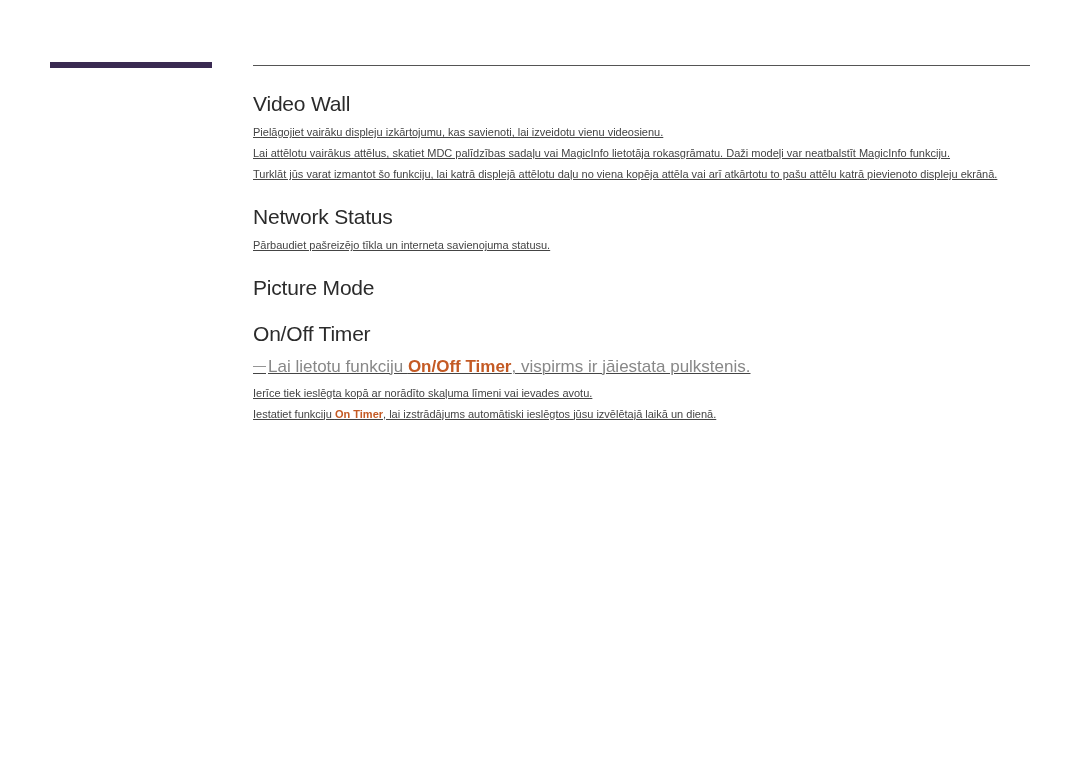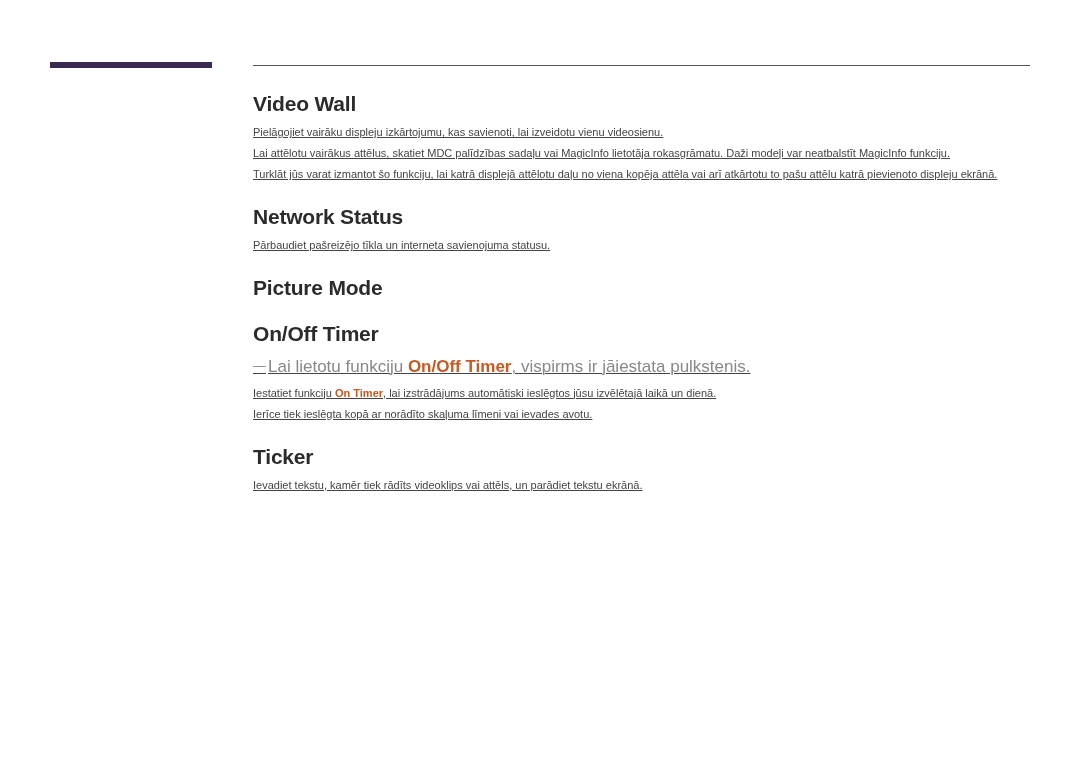--- a/index.html
+++ b/index.html
@@ -28,21 +28,21 @@
     background: #555;
   }
   .content {
     position: absolute;
     top: 92px;
     left: 253px;
     right: 50px;
   }
   h2 {
     font-size: 21px;
-    font-weight: 700;
+    font-weight: 400;
     margin: 0 0 8px 0;
     color: #2b2b2b;
     letter-spacing: -0.2px;
   }
   .section {
     margin-bottom: 22px;
   }
   p {
     margin: 0 0 4px 0;
     font-size: 11px;
@@ -90,27 +90,23 @@
 
   <div class="section">
     <h2>Picture Mode</h2>
   </div>
 
   <div class="section">
     <h2>On/Off Timer</h2>
     <p class="note-line">
       <span class="note-dash">―</span><span class="note-text"><span>Lai lietotu funkciju </span><span class="bold-orange">On/Off Timer</span><span>, vispirms ir jāiestata pulkstenis.</span></span>
     </p>
+    <p>Ierīce tiek ieslēgta kopā ar norādīto skaļuma līmeni vai ievades avotu.</p>
     <p>
       <span>Iestatiet funkciju </span><span class="bold-orange">On Timer</span><span>, lai izstrādājums automātiski ieslēgtos jūsu izvēlētajā laikā un dienā.</span>
     </p>
-    <p>Ierīce tiek ieslēgta kopā ar norādīto skaļuma līmeni vai ievades avotu.</p>
   </div>
 
-  <div class="section">
-    <h2>Ticker</h2>
-    <p>Ievadiet tekstu, kamēr tiek rādīts videoklips vai attēls, un parādiet tekstu ekrānā.</p>
-  </div>
 
   <div class="section">
   </div>
 
 </div>
 
 </body></html>

